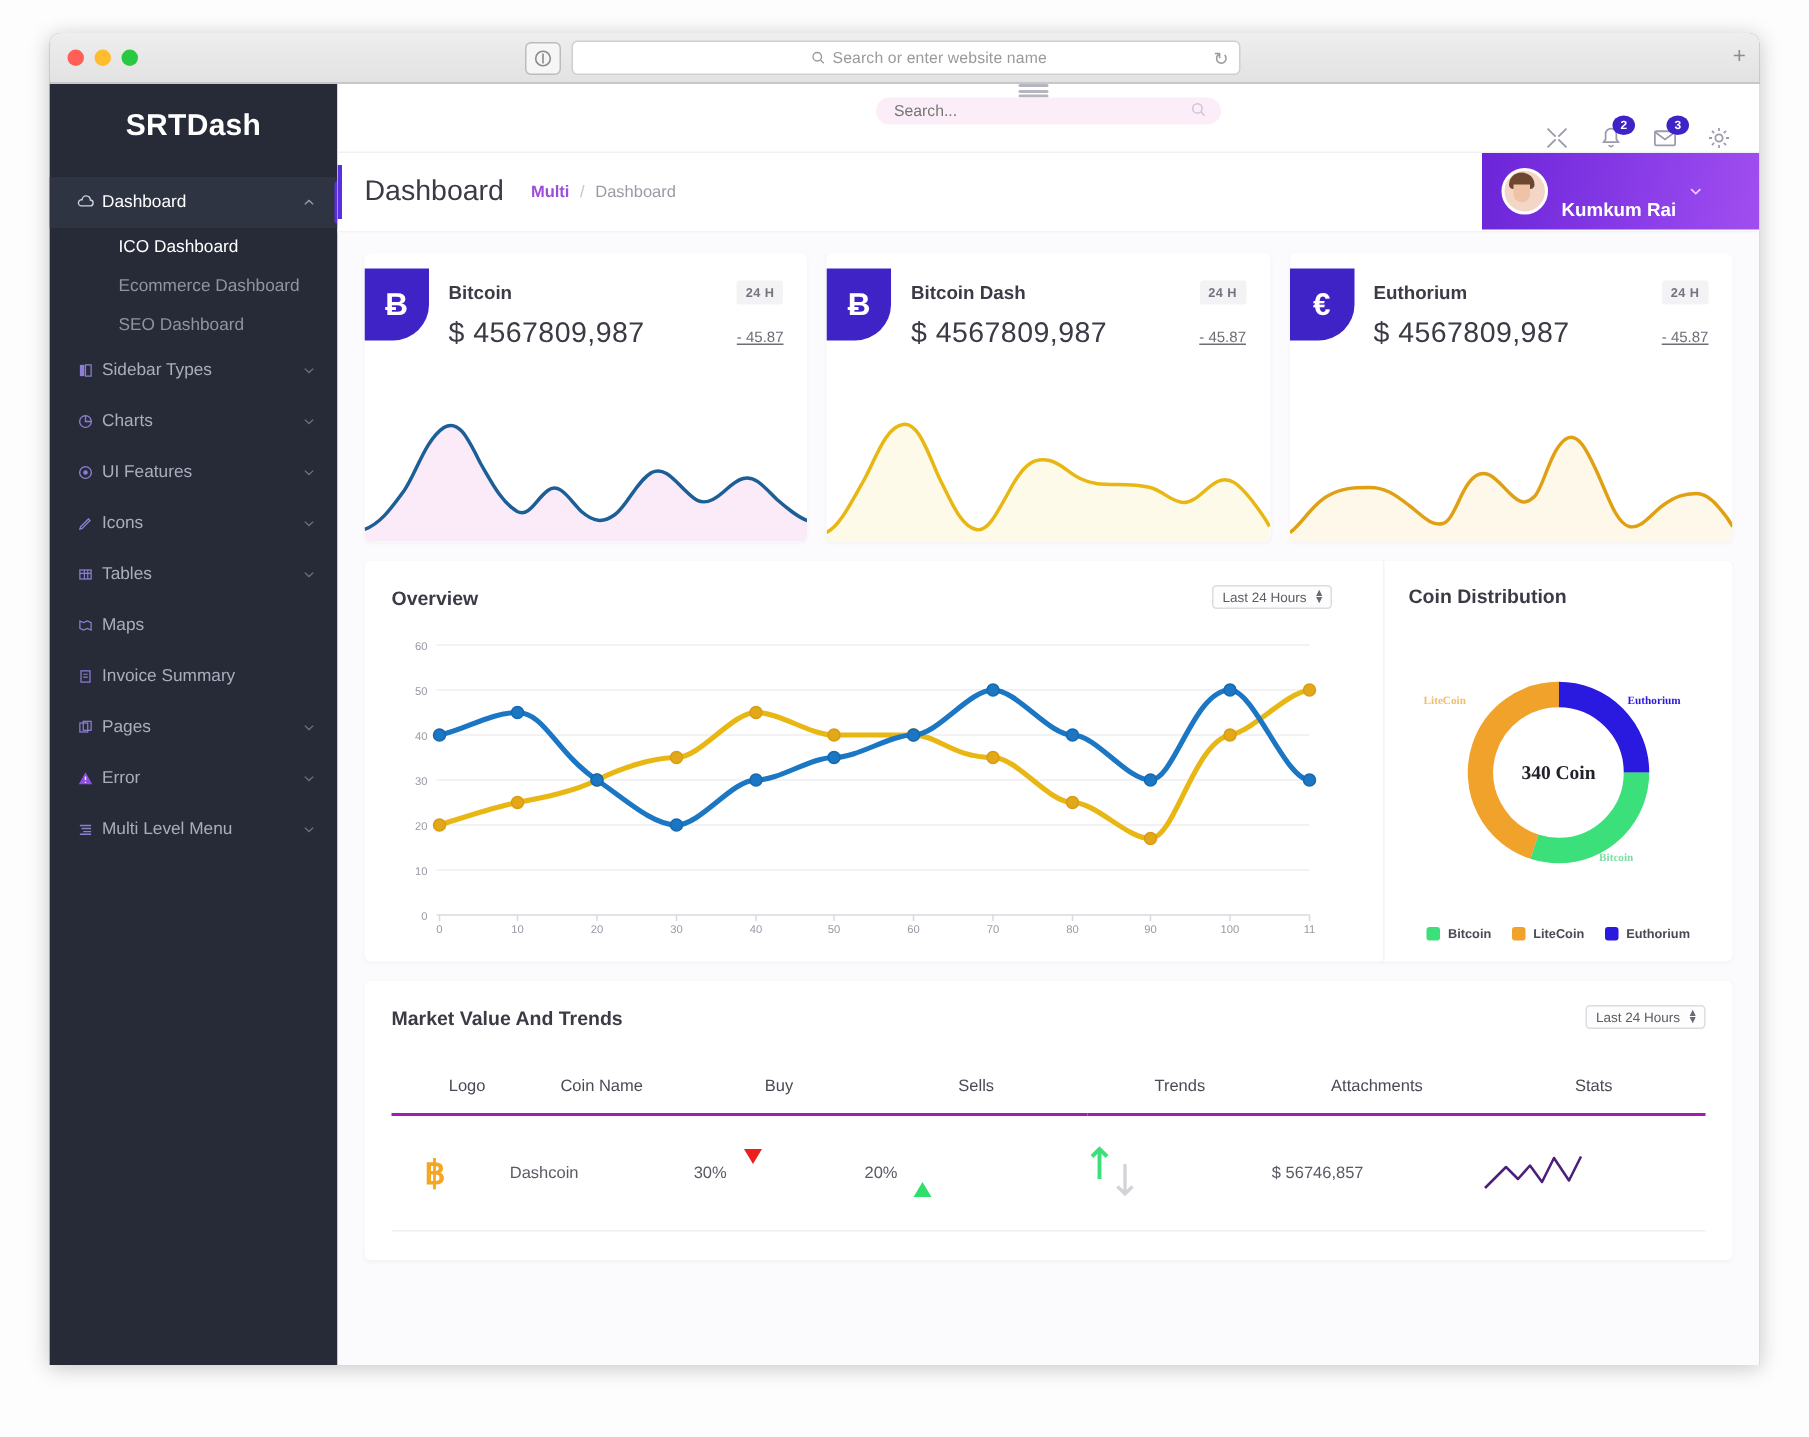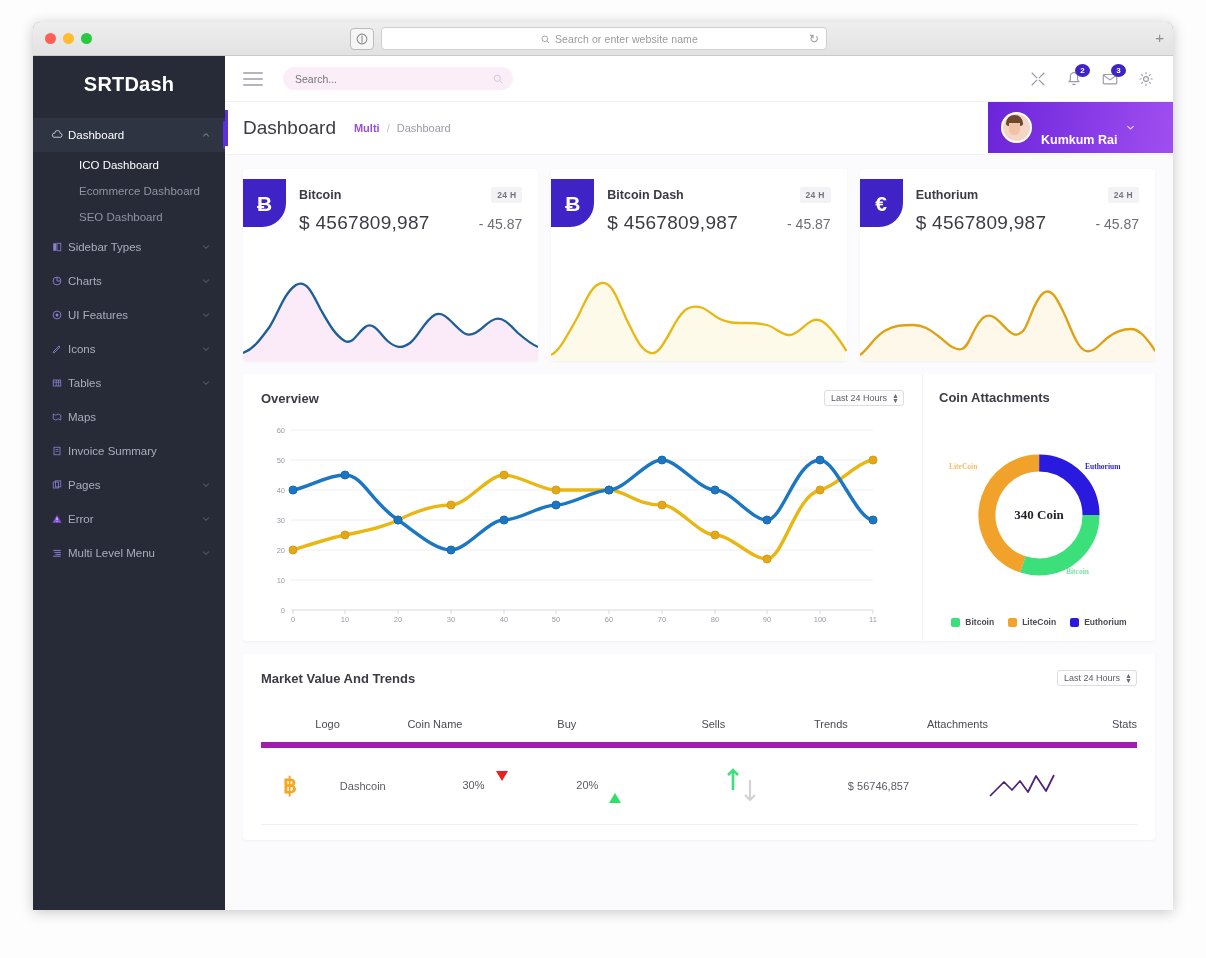--- a/index.html
+++ b/index.html
@@ -48,21 +48,21 @@
   .nav-lbl{flex:1;}
   .chev{width:10px;height:10px;flex:none;opacity:.7;}
   .sub-item{height:26px;display:flex;align-items:center;padding-left:46px;
             font-size:11.5px;color:#8e94a4;cursor:pointer;}
   .sub-item.cur{color:#ffffff;font-weight:normal;}
 
   
   .main{flex:1;position:relative;background:#fbfbfd;overflow:hidden;}
 
   .topbar{height:45px;background:#fff;display:flex;align-items:center;padding:0 18px;
-          border-bottom:1px solid #f1f1f5;}
+          border-bottom:1px solid #f1f1f5;flex-direction:column;}
   .burger{width:20px;height:14px;display:flex;flex-direction:column;justify-content:space-between;
           cursor:pointer;margin-right:20px;}
   .burger i{display:block;height:2px;background:#b5b5c0;border-radius:1px;}
   .search{width:210px;height:23px;border-radius:12px;background:#fbeef8;display:flex;align-items:center;
           padding:0 10px;}
   .search input{border:0;outline:0;background:transparent;font-size:10.5px;color:#8b8b96;
           font-family:"Liberation Sans",sans-serif;flex:1;}
   .search .mag{opacity:.45;}
   .top-icons{margin-left:auto;display:flex;align-items:center;gap:18px;}
   .ticon{position:relative;width:18px;height:18px;color:#9b9bab;cursor:pointer;}
@@ -98,46 +98,46 @@
          box-shadow:0 1px 3px rgba(0,0,0,.045);}
   .cbadge{position:absolute;left:0;top:10px;width:43px;height:48px;background:#3f23c7;
           border-radius:0 0 24px 0;display:flex;align-items:center;justify-content:center;}
   .cbadge span{color:#fff;font-size:21px;font-weight:bold;line-height:1;}
   .crow1{padding:18px 16px 0 56px;display:flex;align-items:center;}
   .cname{font-size:12.5px;color:#3b3b46;font-weight:bold;}
   .chour{margin-left:auto;background:#f3f3f6;color:#74747f;font-size:8.5px;font-weight:bold;
          padding:3px 6px;border-radius:2px;letter-spacing:.3px;}
   .crow2{padding:9px 16px 0 56px;display:flex;align-items:baseline;}
   .cprice{font-size:19px;color:#3b3b46;letter-spacing:.3px;}
-  .cdelta{margin-left:auto;font-size:14px;color:#6d6d78;}
+  .cdelta{margin-left:auto;font-size:10px;color:#6d6d78;text-decoration:underline;}
   .cspark{position:absolute;left:0;right:0;bottom:0;height:90px;}
   .cspark svg{display:block;width:100%;height:100%;}
 
-  .midrow{display:flex;gap:0;margin-top:13px;background:#fff;border-radius:4px;
+  .midrow{display:flex;gap:16px;margin-top:13px;background:#fff;border-radius:4px;
           box-shadow:0 1px 3px rgba(0,0,0,.045);}
   .overview{flex:1;padding:16px 18px 14px 18px;position:relative;}
   .coindist{width:232px;flex:none;padding:16px 0 14px 0;border-left:1px solid #f4f4f8;position:relative;}
   .sechead{display:flex;align-items:center;}
   .sectitle{font-size:13px;color:#3b3b46;font-weight:bold;}
   .ddown{margin-left:auto;border:1px solid #dcdce2;border-radius:3px;background:#fdfdfd;
          font-size:9px;color:#5c5c66;padding:2px 4px 2px 6px;display:flex;align-items:center;gap:5px;}
   .ddown .arrows{display:flex;flex-direction:column;line-height:5px;font-size:7px;color:#6a6a74;}
   .ovchart{margin-top:14px;}
   .ovchart svg{display:block;}
 
   .donutwrap{display:flex;justify-content:center;margin-top:34px;}
   .dlegend{display:flex;justify-content:center;gap:14px;margin-top:26px;}
   .dlegend div{display:flex;align-items:center;gap:5px;font-size:8.5px;color:#4a4a55;font-weight:bold;}
   .dlegend i{width:9px;height:9px;border-radius:2px;display:block;}
 
   .tablecard{margin-top:13px;background:#fff;border-radius:4px;padding:16px 18px 0 18px;
              box-shadow:0 1px 3px rgba(0,0,0,.045);min-height:170px;}
   table{width:100%;border-collapse:collapse;margin-top:24px;}
-  th{font-size:11px;color:#4a4a55;font-weight:400;padding:8px 0 12px 0;text-align:right;
-     border-bottom:6px solid #a21caf;}
+  th{font-size:11px;color:#4a4a55;font-weight:400;padding:8px 0 12px 0;text-align:center;
+     border-bottom:2px solid #a21caf;}
   td{font-size:11px;color:#5a5a65;padding:18px 0;border-bottom:1px solid #f0f0f4;vertical-align:middle;}
   .btc-logo{font-size:22px;color:#f5a623;font-weight:bold;line-height:1;}
   .tri{display:inline-block;margin-left:8px;vertical-align:middle;}
   .tri-d{width:0;height:0;border-left:6px solid transparent;border-right:6px solid transparent;
          border-top:10px solid #e8201f;}
   .tri-u{width:0;height:0;border-left:6px solid transparent;border-right:6px solid transparent;
          border-bottom:10px solid #2ee06a;}
   .trendcell{display:flex;align-items:flex-start;gap:1px;}
 </style>
 </head>
@@ -555,21 +555,21 @@
                   <circle cx="506" cy="100" r="4"></circle>
                       <circle cx="559" cy="40" r="4"></circle>
                       <circle cx="612" cy="100" r="4"></circle>
                 </g>
               </svg>
             </div>
           </div>
 
           <div class="coindist">
             <div class="sechead" style="padding:0 16px;">
-              <span class="sectitle">Coin Attachments</span>
+              <span class="sectitle">Coin Distribution</span>
             </div>
             <div class="donutwrap">
               <svg width="212" height="152" viewBox="0 0 212 152">
 
                 <g transform="translate(106,76)">
 
                   <circle r="52" fill="none" stroke="#2a1ae0" stroke-width="17" stroke-dasharray="81.7 245.0" transform="rotate(-90)"></circle>
 
                   <circle r="52" fill="none" stroke="#3ce07a" stroke-width="17" stroke-dasharray="98.0 228.7" transform="rotate(0)"></circle>
 

